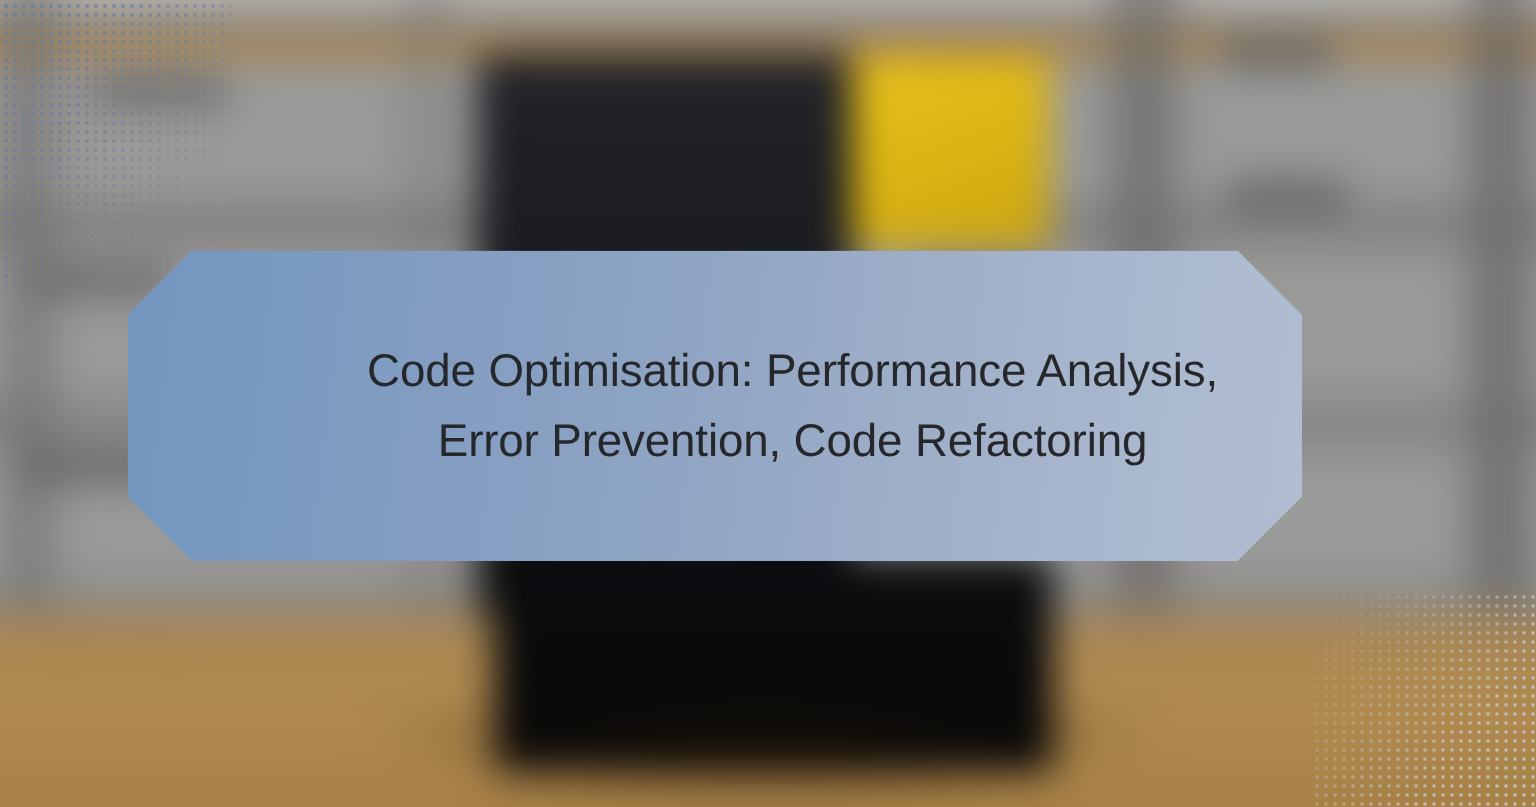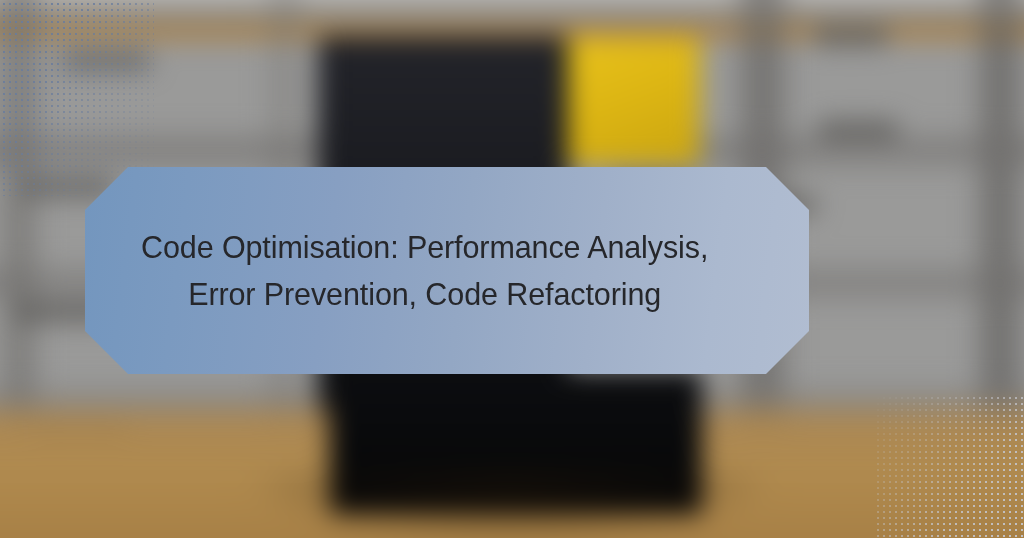--- a/index.html
+++ b/index.html
@@ -177,21 +177,21 @@
     background-image: radial-gradient(circle, rgba(196,198,206,0.95) 1.2px, rgba(0,0,0,0) 1.35px);
     -webkit-mask-image: linear-gradient(305deg, rgba(0,0,0,1) 0%, rgba(0,0,0,0.88) 32%, rgba(0,0,0,0.3) 70%, rgba(0,0,0,0) 100%);
             mask-image: linear-gradient(305deg, rgba(0,0,0,1) 0%, rgba(0,0,0,0.88) 32%, rgba(0,0,0,0.3) 70%, rgba(0,0,0,0) 100%);
   }
 
   
   .banner {
     position: absolute;
     left: 85px;
     top: 167px;
-    width: 724px;
+    width: 783px;
     height: 207px;
     background: linear-gradient(97deg,
         #7396be 0%,
         #7b9ac0 14%,
         #879fc2 34%,
         #93a7c4 52%,
         #a0b0c9 70%,
         #abb9cf 86%,
         #b1bdd1 100%);
     -webkit-clip-path: polygon(
@@ -199,21 +199,21 @@
         100% 43px, 100% calc(100% - 43px),
         calc(100% - 43px) 100%, 43px 100%,
         0% calc(100% - 43px), 0% 43px);
             clip-path: polygon(
         43px 0%, calc(100% - 43px) 0%,
         100% 43px, 100% calc(100% - 43px),
         calc(100% - 43px) 100%, 43px 100%,
         0% calc(100% - 43px), 0% 43px);
     display: flex;
     align-items: center;
-    justify-content: flex-start;
+    justify-content: flex-end;
   }
 
   .banner-text {
     margin: 0;
     padding: 0 56px;
     text-align: center;
     color: #26272b;
     font-family: "Liberation Sans", sans-serif;
     font-size: 30.5px;
     font-weight: 400;

